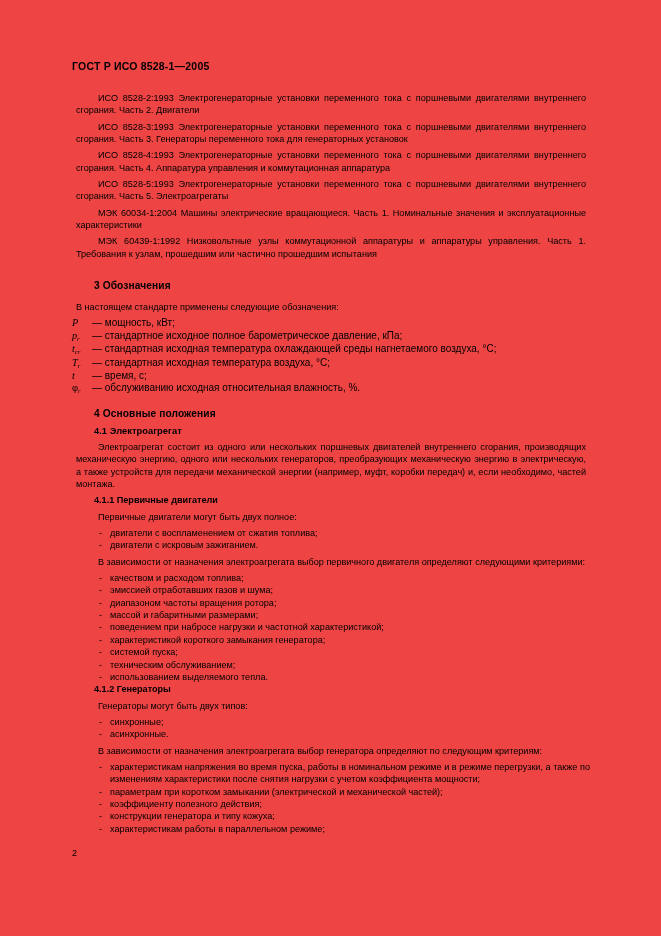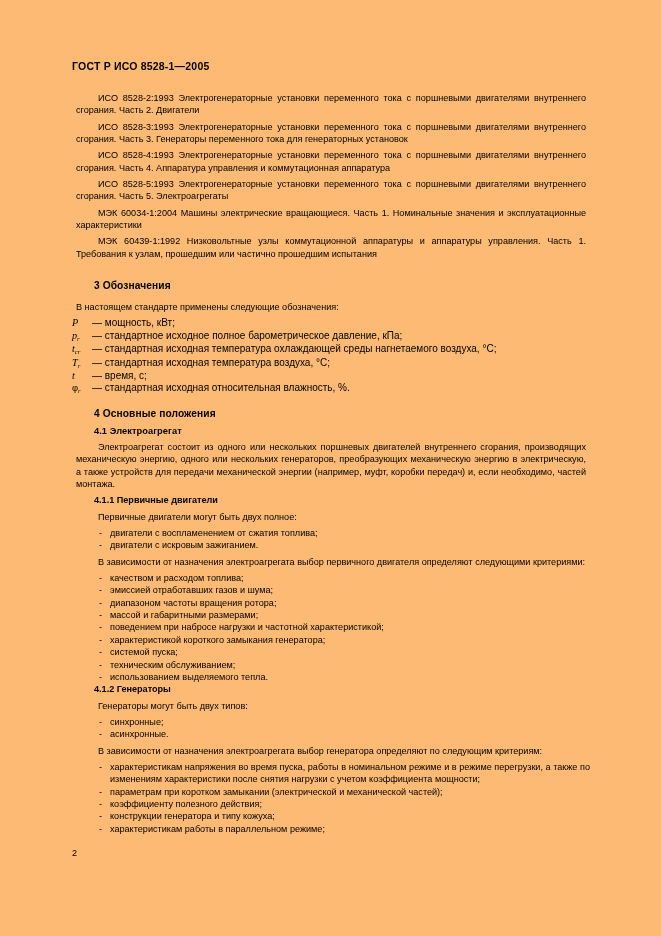--- a/index.html
+++ b/index.html
@@ -4,21 +4,21 @@
 <style>
   html, body {
     margin: 0;
     padding: 0;
     background: #ffffff;
   }
   .page {
     position: relative;
     width: 661px;
     height: 936px;
-    background: #fdba74;
+    background: #ef4444;
     font-family: "Liberation Sans", sans-serif;
     color: #000000;
     overflow: hidden;
   }
   .content {
     position: absolute;
     left: 72px;
     top: 60px;
     width: 518px;
   }
@@ -172,21 +172,21 @@
       <li>
         <span class="sym">T<sub>r</sub></span>
         <span class="sym-desc">— стандартная исходная температура воздуха, °С;</span>
       </li>
       <li>
         <span class="sym">t</span>
         <span class="sym-desc">— время, с;</span>
       </li>
       <li>
         <span class="sym"><span class="upright">φ</span><sub>r</sub></span>
-        <span class="sym-desc">— стандартная исходная относительная влажность, %.</span>
+        <span class="sym-desc">— обслуживанию исходная относительная влажность, %.</span>
       </li>
     </ul>
 
     <div class="block-gap-md"></div>
 
     <h2 class="section">4  Основные положения</h2>
     <div class="block-gap-sm"></div>
 
     <h3 class="subsection">4.1  Электроагрегат</h3>
     <p class="para indent">Электроагрегат состоит из одного или нескольких поршневых двигателей внутреннего сгорания, производящих механическую энергию, одного или нескольких генераторов, преобразующих механическую энергию в электрическую, а также устройств для передачи механической энергии (например, муфт, коробки передач) и, если необходимо, частей монтажа.</p>

